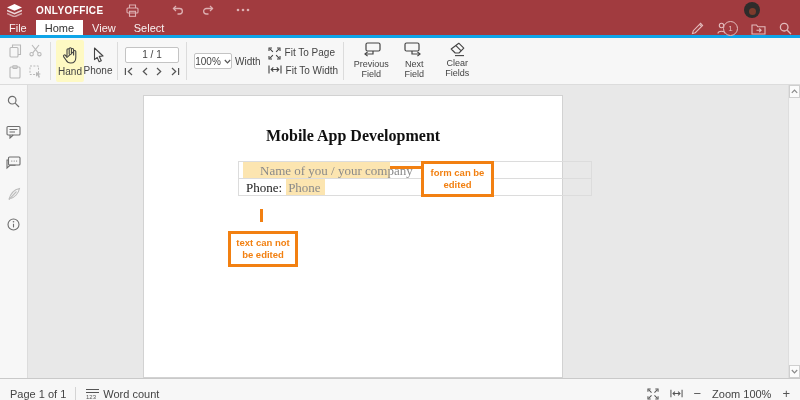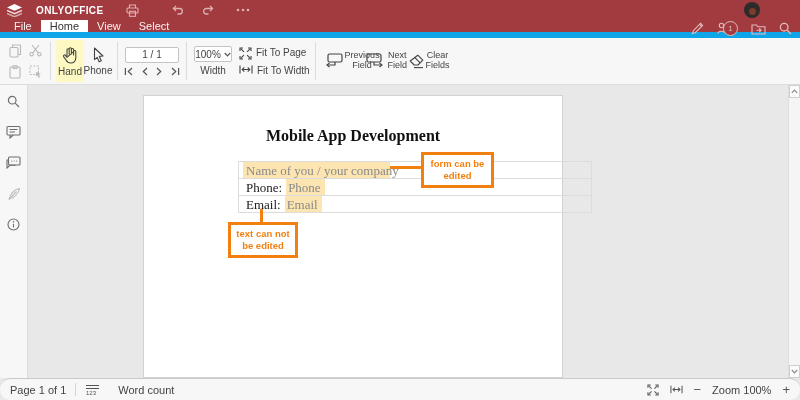--- a/index.html
+++ b/index.html
@@ -14,73 +14,73 @@
   
   .titlebar{height:20px;background:var(--header);display:flex;align-items:center;position:relative;}
   .logo{display:flex;align-items:center;gap:14px;margin-left:7px;z-index:2;}
   .logo-text{color:#fff;font-size:10px;font-weight:bold;letter-spacing:.4px;}
   .tb-ico{display:flex;align-items:center;color:#ddb0b2;z-index:2;}
   .doc-title{position:absolute;left:0;right:0;text-align:center;font-size:11px;color:#fff;z-index:1;}
   .avatar{position:absolute;right:40px;top:2px;width:16px;height:16px;border-radius:50%;
     background:#2e2c2b;z-index:2;overflow:hidden;}
   .avatar::after{content:"";position:absolute;left:5px;top:6px;width:7px;height:7px;border-radius:50%;background:#7d3b2c;}
   
-  .tabbar{height:18px;background:var(--header);display:flex;align-items:stretch;padding-left:5px;position:relative;border-bottom:6px solid #0ea5e9;box-sizing:border-box;text-align:right;}
+  .tabbar{height:18px;background:var(--header);display:flex;align-items:stretch;position:relative;border-bottom:3px solid #0ea5e9;box-sizing:border-box;text-align:right;}
   .tab{padding:0 9px;font-size:11px;color:rgba(255,255,255,.93);display:flex;align-items:center;cursor:default;}
   .tab.active{background:#fff;color:#333;}
   .tab-icons{position:absolute;right:8px;top:0;height:17px;display:flex;align-items:center;gap:13px;color:#e3bcbd;}
   .users-wrap{display:flex;align-items:center;position:relative;}
   .users-badge{width:13px;height:13px;border:1px solid #e3bcbd;border-radius:50%;font-size:8px;display:flex;align-items:center;justify-content:center;margin-left:-3px;background:var(--header);}
   
   .toolbar{height:47px;background:#f7f7f7;border-bottom:1px solid #dcdcdc;display:flex;align-items:center;padding-left:5px;box-sizing:border-box;}
   .clip-grid{display:grid;grid-template-columns:20px 20px;grid-template-rows:21px 21px;}
   .clip-grid span{display:flex;align-items:center;justify-content:center;color:#b9b9b9;}
   .vsep{width:1px;height:38px;background:#dcdcdc;margin:0 5px;flex:none;}
   .tool-big{width:28px;height:42px;display:flex;flex-direction:column;align-items:center;justify-content:center;gap:2px;border-radius:2px;font-size:10px;color:#444;}
   .tool-big.active{background:#fef9c3;}
   .pagenav{width:58px;display:flex;flex-direction:column;align-items:center;gap:4px;}
   .page-input{width:54px;height:16px;border:1px solid #c4c4c4;border-radius:2px;text-align:center;font-size:10px;color:#444;background:#fff;padding:0;box-sizing:border-box;font-family:inherit;}
   .nav-row{display:flex;justify-content:space-between;width:56px;}
   .nav-row span{display:flex;align-items:center;}
-  .zoomcol{display:flex;flex-direction:column;align-items:center;gap:3px;margin:0 2px;}
+  .zoomcol{display:flex;flex-direction:row;align-items:center;gap:3px;margin:0 2px;}
   .zoom-box{width:38px;height:16px;border:1px solid #c4c4c4;border-radius:2px;background:#fff;font-size:10px;color:#444;display:flex;align-items:center;justify-content:center;gap:3px;box-sizing:border-box;}
   .zoom-label{font-size:10px;color:#444;}
   .fitcol{display:flex;flex-direction:column;gap:5px;margin-left:5px;}
   .fit-item{display:flex;align-items:flex-start;gap:4px;font-size:10px;color:#444;white-space:nowrap;}
   .fieldbtns{display:flex;gap:3px;margin-left:2px;}
-  .field-btn{width:40px;display:flex;flex-direction:row;align-items:center;gap:2px;font-size:9px;color:#444;text-align:center;line-height:1.1;}
+  .field-btn{width:40px;display:flex;flex-direction:column;align-items:center;gap:2px;font-size:9px;color:#444;text-align:center;line-height:1.1;}
   
   .main{position:absolute;top:85px;bottom:22px;left:0;right:0;display:flex;}
   .sidebar{width:28px;background:#f7f7f7;border-right:1px solid #dcdcdc;display:flex;flex-direction:column;align-items:center;padding-top:10px;gap:17px;box-sizing:border-box;color:#6e6e6e;}
   .sidebar .disabled{color:#bcbcbc;}
   .canvas{flex:1;position:relative;background:#e8e8e8;overflow:hidden;}
   .page{position:absolute;left:115px;top:10px;width:420px;bottom:0;background:#fff;border:1px solid #d2d2d2;box-sizing:border-box;}
   .pdf-title{position:absolute;top:31px;left:0;width:100%;text-align:center;
     font-family:"Liberation Serif",serif;font-weight:bold;font-size:16px;color:#101010;}
   .formtable{position:absolute;left:94px;top:65px;width:354px;border:1px solid #dcdcdc;box-sizing:border-box;}
   .frow{height:16px;border-bottom:1px solid #dcdcdc;display:flex;align-items:center;
     font-family:"Liberation Serif",serif;font-size:13px;color:#1a1a1a;line-height:15px;white-space:nowrap;}
   .frow:last-child{border-bottom:none;}
   .hl{background:var(--highlight);color:#8a8a8a;height:100%;display:flex;align-items:center;box-sizing:border-box;}
-  .hl-name{margin-left:4px;width:147px;padding-left:3px;}
+  .hl-name{margin-left:4px;width:147px;padding-left:17px;}
   .flabel{padding-left:7px;}
   .hl-small{padding:0 4px 0 2px;margin-left:4px;}
   .callout{position:absolute;background:#fff;border:3px solid var(--orange);color:var(--orange);
-    font-weight:bold;font-size:9.5px;line-height:1.25;text-align:center;padding:3px 1px;box-sizing:border-box;z-index:2;}
+    font-weight:bold;font-size:9.5px;line-height:1.25;text-align:center;padding:3px 1px;box-sizing:border-box;z-index:2;margin-top:9px;}
   .co-form{left:277px;top:56px;width:73px;}
   .co-text{left:84px;top:126px;width:70px;}
   .conn-h{position:absolute;left:246px;top:70px;width:31px;height:3px;background:var(--orange);z-index:1;}
   .conn-v{position:absolute;left:116px;top:113px;width:3px;height:13px;background:var(--orange);z-index:1;}
   .scrollbar{width:12px;background:#f5f5f5;border-left:1px solid #dedede;display:flex;flex-direction:column;justify-content:space-between;box-sizing:border-box;}
   .sb-btn{height:13px;border:1px solid #cfcfcf;background:#fbfbfb;display:flex;align-items:center;justify-content:center;color:#8a8a8a;box-sizing:border-box;}
   
   .statusbar{position:absolute;left:0;right:0;bottom:0;height:22px;background:#f7f7f7;border-top:1px solid #c9c9c9;
-    display:flex;align-items:center;padding:0 10px;font-size:11px;color:#444;box-sizing:border-box;border-radius:10px;}
+    display:flex;align-items:flex-end;padding:0 10px;font-size:11px;color:#444;box-sizing:border-box;}
   .sb-sep{width:1px;height:13px;background:#d4d4d4;margin:0 9px;}
-  .wc{display:flex;align-items:center;gap:18px;}
+  .wc{display:flex;align-items:center;gap:3px;}
   .sb-right{margin-left:auto;display:flex;align-items:center;gap:11px;}
   .zbtn{font-size:13px;color:#555;line-height:1;}
   svg{display:block;}
 </style>
 </head>
 <body>
 
 <div class="titlebar">
   <div class="logo">
     <span>
@@ -339,24 +339,20 @@
       <div class="pdf-title">Mobile App Development</div>
 
       <div class="formtable">
         <div class="frow">
           <span class="hl hl-name">Name of you / your company</span>
         </div>
         <div class="frow">
           <span class="flabel">Phone:</span>
           <span class="hl hl-small">Phone</span>
         </div>
-        <div class="frow">
-          <span class="flabel">Email:</span>
-          <span class="hl hl-small">Email</span>
-        </div>
       </div>
 
       <div class="conn-h"></div>
       <div class="callout co-form">form can be edited</div>
       <div class="conn-v"></div>
       <div class="callout co-text">text can not be edited</div>
     </div>
   </div>
 
   <div class="scrollbar">

